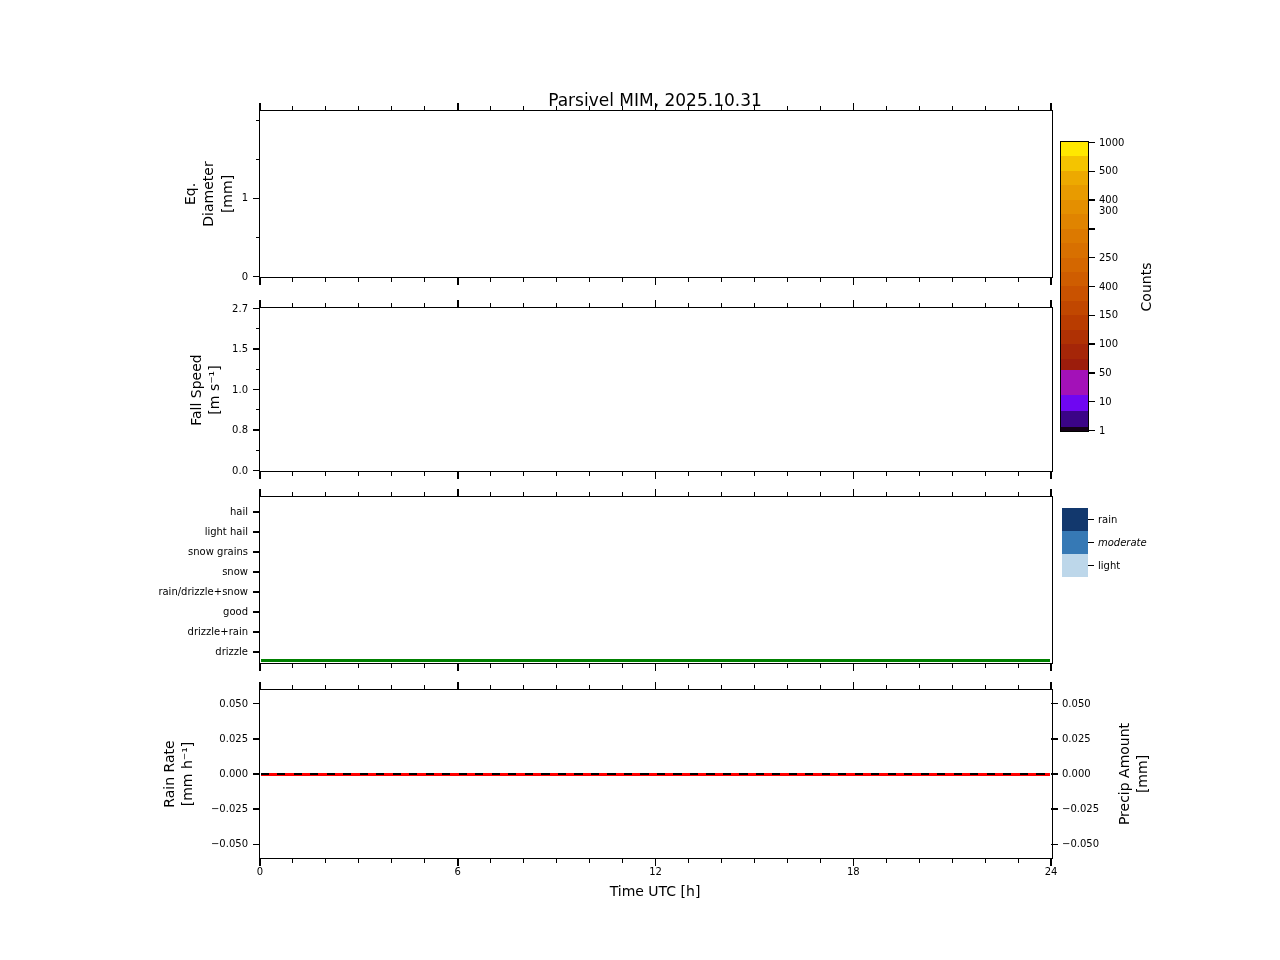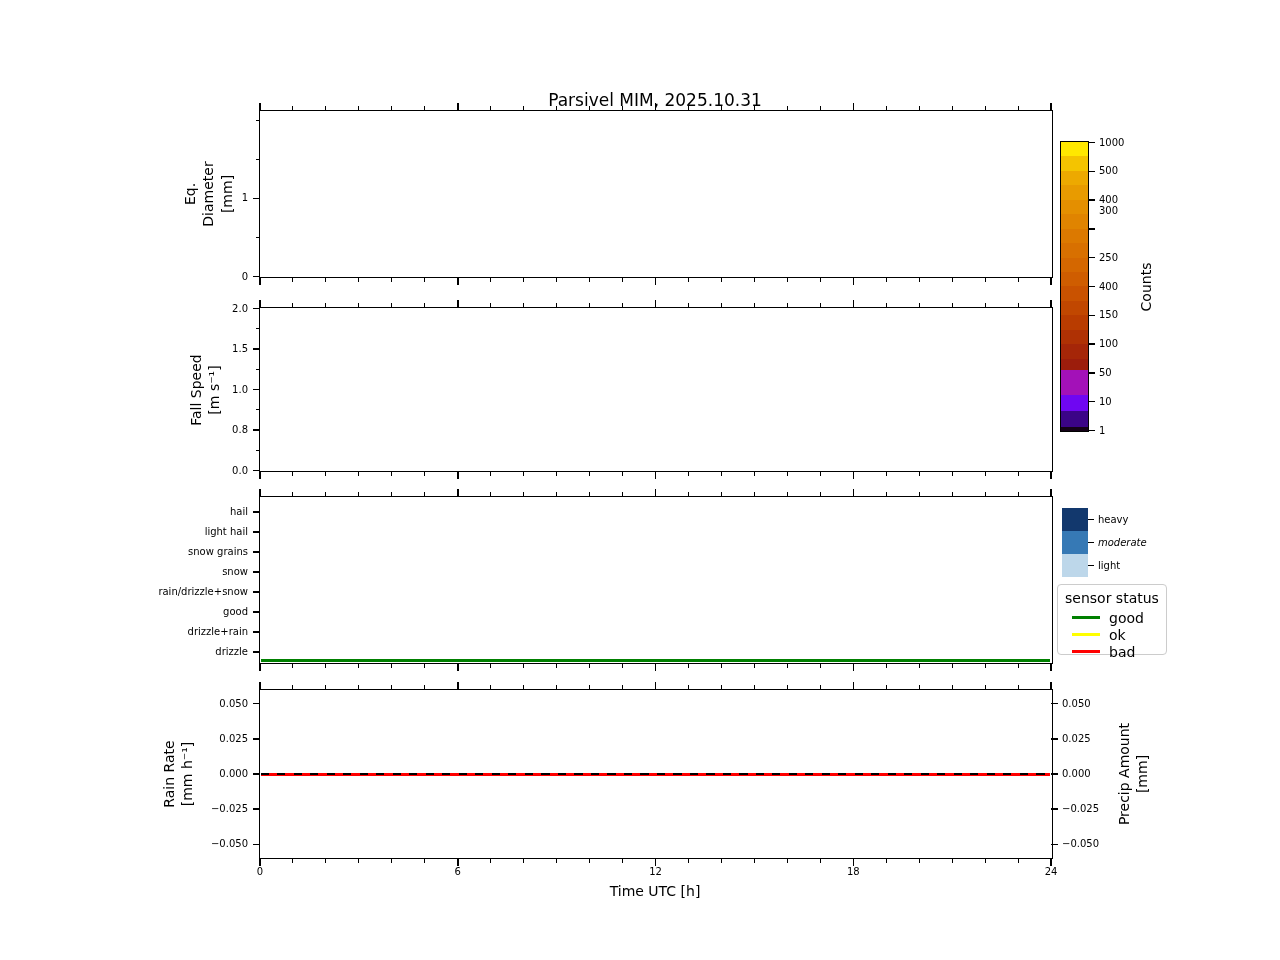--- a/index.html
+++ b/index.html
@@ -43,37 +43,20 @@
   <div class="abs" style="left:1146px;top:287px;width:0;height:0;">
     <div class="rot-inner">Counts</div>
   </div>
 
   <div class="abs" id="intensity-colorbar" style="left:1062px;top:508px;width:26px;height:69px;">
       <div style="width: 100%; height: 23px; background: rgb(18, 56, 109);"></div>
       <div style="width: 100%; height: 23px; background: rgb(54, 121, 181);"></div>
       <div style="width: 100%; height: 23px; background: rgb(189, 215, 234);"></div>
     </div>
 
-  <div class="abs legend-box" id="sensor-legend" style="left:1057px;top:584px;width:110px;height:71px;">
-    <div class="legend-title">sensor status</div>
-    <div id="sensor-legend-rows">
-        <div class="legend-row">
-          <div class="legend-swatch" style="background: rgb(0, 128, 0);"></div>
-          <div class="legend-label">good</div>
-        </div>
-        <div class="legend-row">
-          <div class="legend-swatch" style="background: rgb(255, 255, 0);"></div>
-          <div class="legend-label">ok</div>
-        </div>
-        <div class="legend-row">
-          <div class="legend-swatch" style="background: rgb(255, 0, 0);"></div>
-          <div class="legend-label">bad</div>
-        </div>
-      </div>
-  </div>
 
   <div class="abs xlabel" style="left:655px;top:883px;">Time UTC [h]</div>
 <div class="abs tickmark" style="left: 259.25px; top: 278px; width: 1.5px; height: 7px; background: rgb(0, 0, 0);"></div>
     <div class="abs tickmark" style="left: 259.25px; top: 103px; width: 1.5px; height: 7px; background: rgb(0, 0, 0);"></div>
     <div class="abs tickmark" style="left: 292.458px; top: 278px; width: 1px; height: 4px; background: rgb(0, 0, 0);"></div>
     <div class="abs tickmark" style="left: 292.458px; top: 106px; width: 1px; height: 4px; background: rgb(0, 0, 0);"></div>
     <div class="abs tickmark" style="left: 325.417px; top: 278px; width: 1px; height: 4px; background: rgb(0, 0, 0);"></div>
     <div class="abs tickmark" style="left: 325.417px; top: 106px; width: 1px; height: 4px; background: rgb(0, 0, 0);"></div>
     <div class="abs tickmark" style="left: 358.375px; top: 278px; width: 1px; height: 4px; background: rgb(0, 0, 0);"></div>
     <div class="abs tickmark" style="left: 358.375px; top: 106px; width: 1px; height: 4px; background: rgb(0, 0, 0);"></div>
@@ -283,21 +266,21 @@
     </div>
     <div class="abs tickmark" style="left: 253px; top: 469.75px; width: 7px; height: 1.5px; background: rgb(0, 0, 0);"></div>
     <div class="abs ticklabel r" style="left: 188px; top: 461.5px; width: 60px;">0.0</div>
     <div class="abs tickmark" style="left: 253px; top: 429.25px; width: 7px; height: 1.5px; background: rgb(0, 0, 0);"></div>
     <div class="abs ticklabel r" style="left: 188px; top: 421px; width: 60px;">0.8</div>
     <div class="abs tickmark" style="left: 253px; top: 388.75px; width: 7px; height: 1.5px; background: rgb(0, 0, 0);"></div>
     <div class="abs ticklabel r" style="left: 188px; top: 380.5px; width: 60px;">1.0</div>
     <div class="abs tickmark" style="left: 253px; top: 348.25px; width: 7px; height: 1.5px; background: rgb(0, 0, 0);"></div>
     <div class="abs ticklabel r" style="left: 188px; top: 340px; width: 60px;">1.5</div>
     <div class="abs tickmark" style="left: 253px; top: 307.75px; width: 7px; height: 1.5px; background: rgb(0, 0, 0);"></div>
-    <div class="abs ticklabel r" style="left: 188px; top: 299.5px; width: 60px;">2.0</div>
+    <div class="abs ticklabel r" style="left: 188px; top: 299.5px; width: 60px;">2.7</div>
     <div class="abs tickmark" style="left: 256px; top: 449.75px; width: 4px; height: 1px; background: rgb(0, 0, 0);"></div>
     <div class="abs tickmark" style="left: 256px; top: 409.25px; width: 4px; height: 1px; background: rgb(0, 0, 0);"></div>
     <div class="abs tickmark" style="left: 256px; top: 368.75px; width: 4px; height: 1px; background: rgb(0, 0, 0);"></div>
     <div class="abs tickmark" style="left: 256px; top: 328.25px; width: 4px; height: 1px; background: rgb(0, 0, 0);"></div>
     <div class="abs " style="left: 205px; top: 389.5px; width: 0px; height: 0px;">
       <div class="rot-inner" style="white-space: pre;">Fall Speed
 [m s⁻¹]</div>
     </div>
     <div class="abs tickmark" style="left: 253px; top: 702.845px; width: 7px; height: 1.5px; background: rgb(0, 0, 0);"></div>
     <div class="abs ticklabel r" style="left: 188px; top: 694.595px; width: 60px;">0.050</div>
@@ -364,18 +347,18 @@
     <div class="abs ticklabel" style="left: 1099px; top: 306.3px; width: 50px;">150</div>
     <div class="abs tickmark" style="left: 1089px; top: 343.35px; width: 6px; height: 1.5px; background: rgb(0, 0, 0);"></div>
     <div class="abs ticklabel" style="left: 1099px; top: 335.1px; width: 50px;">100</div>
     <div class="abs tickmark" style="left: 1089px; top: 372.15px; width: 6px; height: 1.5px; background: rgb(0, 0, 0);"></div>
     <div class="abs ticklabel" style="left: 1099px; top: 363.9px; width: 50px;">50</div>
     <div class="abs tickmark" style="left: 1089px; top: 400.95px; width: 6px; height: 1.5px; background: rgb(0, 0, 0);"></div>
     <div class="abs ticklabel" style="left: 1099px; top: 392.7px; width: 50px;">10</div>
     <div class="abs tickmark" style="left: 1089px; top: 429.75px; width: 6px; height: 1.5px; background: rgb(0, 0, 0);"></div>
     <div class="abs ticklabel" style="left: 1099px; top: 421.5px; width: 50px;">1</div>
     <div class="abs tickmark" style="left: 1088px; top: 518.75px; width: 6px; height: 1.5px; background: rgb(0, 0, 0);"></div>
-    <div class="abs ticklabel" style="left: 1098px; top: 510.5px; width: 80px;">heavy</div>
+    <div class="abs ticklabel" style="left: 1098px; top: 510.5px; width: 80px;">rain</div>
     <div class="abs tickmark" style="left: 1088px; top: 541.75px; width: 6px; height: 1.5px; background: rgb(0, 0, 0);"></div>
     <div class="abs ticklabel" style="left: 1098px; top: 533.5px; width: 80px; font-style: italic;">moderate</div>
     <div class="abs tickmark" style="left: 1088px; top: 564.75px; width: 6px; height: 1.5px; background: rgb(0, 0, 0);"></div>
     <div class="abs ticklabel" style="left: 1098px; top: 556.5px; width: 80px;">light</div>
   </div>
 
 </body></html>

